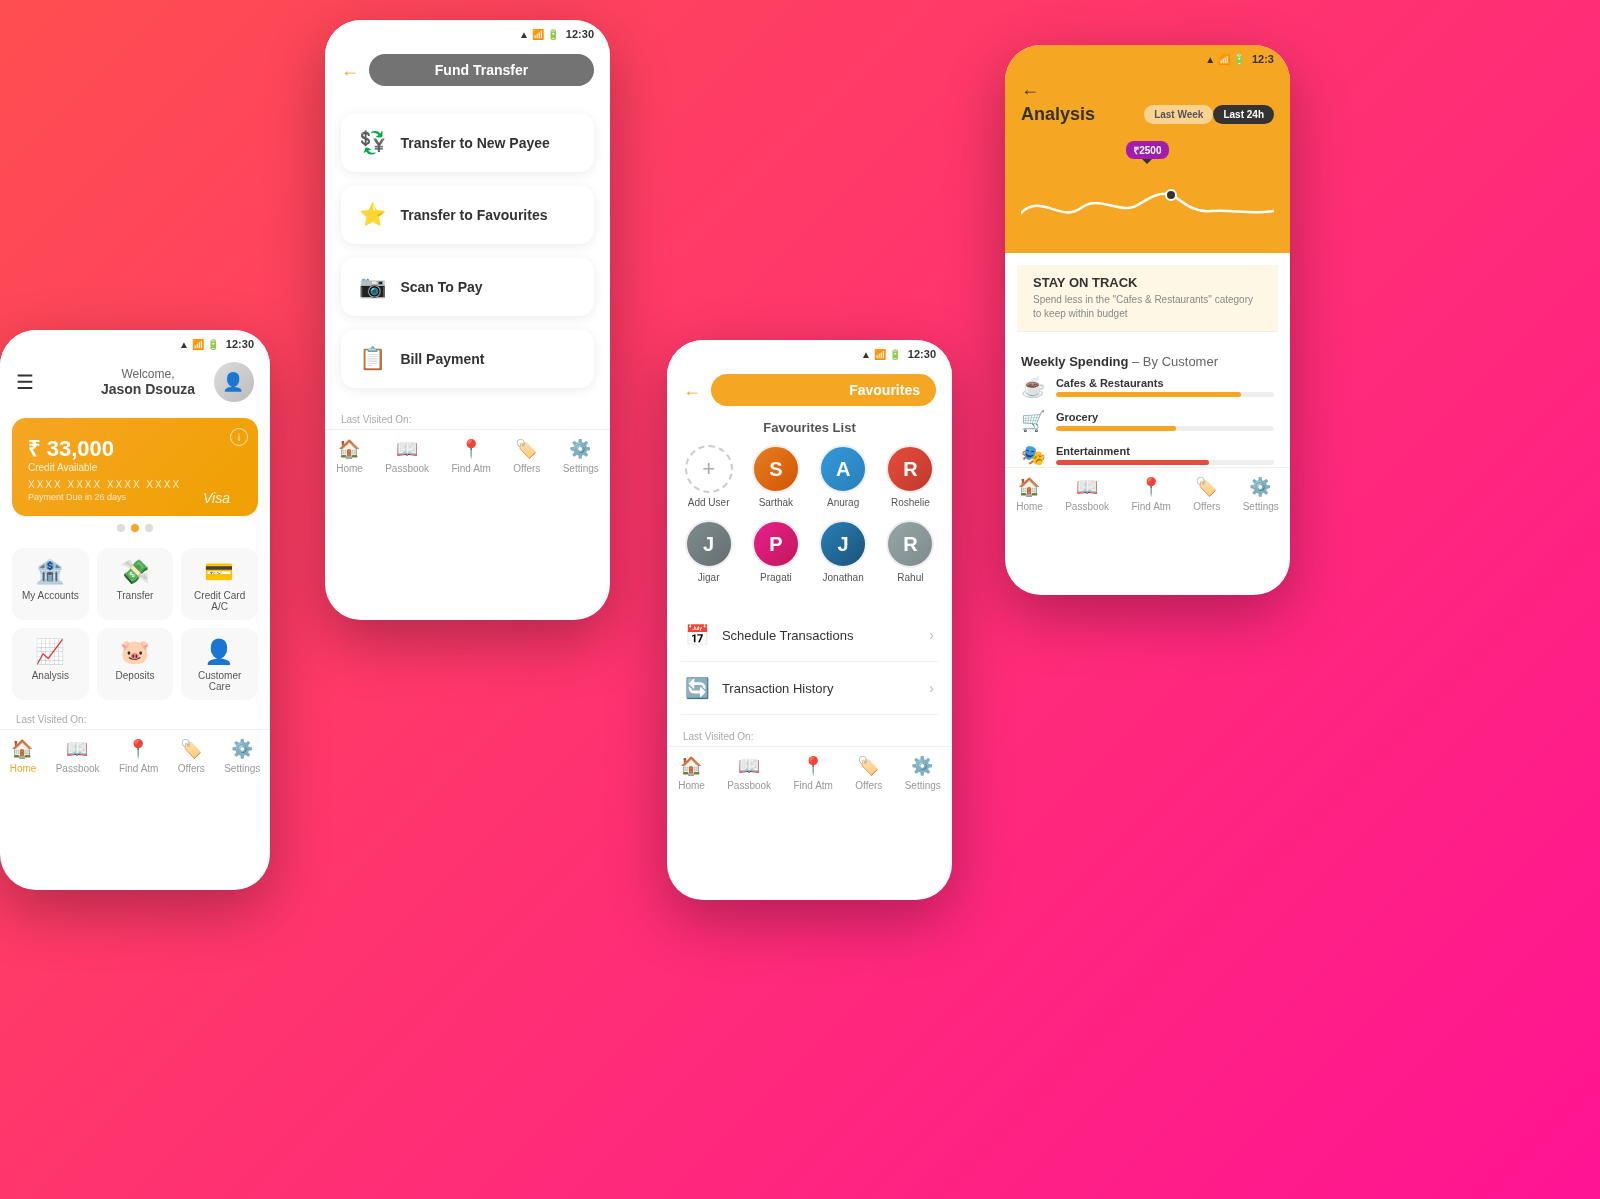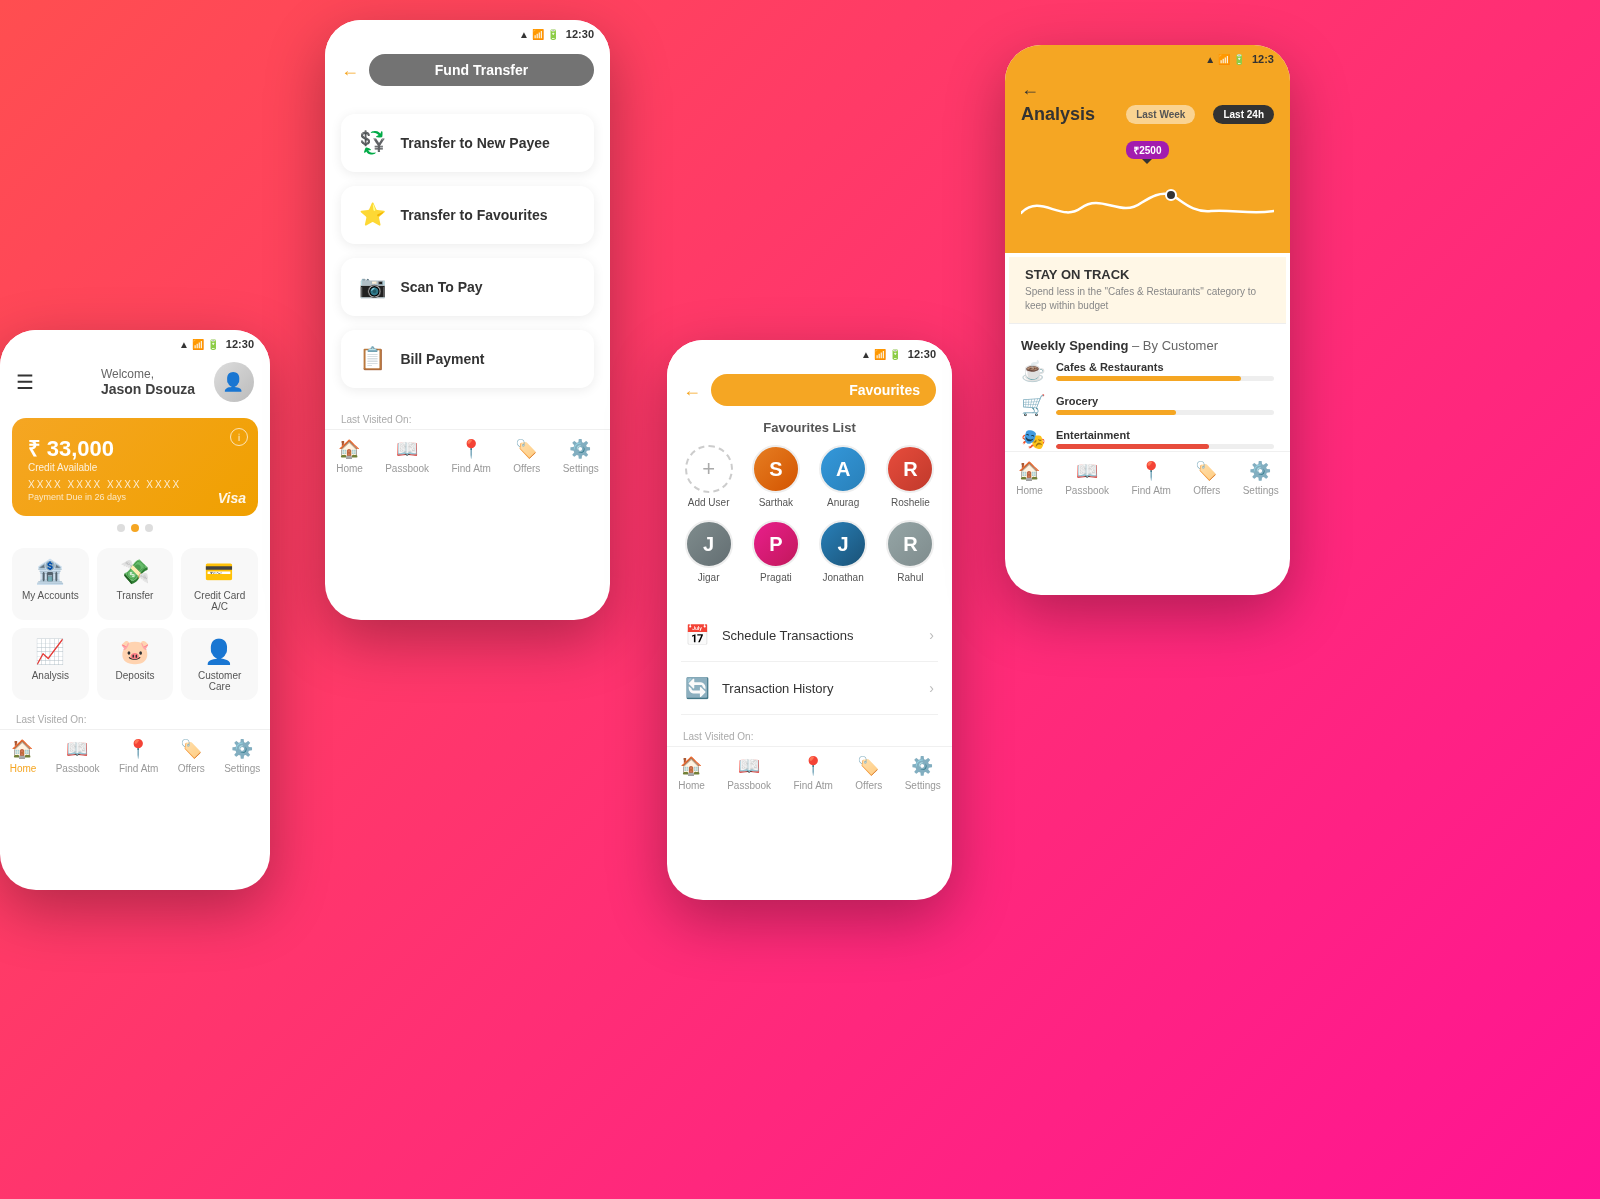--- a/index.html
+++ b/index.html
@@ -70,21 +70,21 @@
       height: 560px;
     }
     .home-header {
       background: #fff;
       padding: 8px 16px 8px;
       display: flex;
       align-items: center;
       justify-content: space-between;
     }
     .hamburger { font-size: 20px; color: #333; cursor: pointer; }
-    .welcome-text { text-align: left; margin-left: 48px; }
+    .welcome-text { text-align: center; margin-left: 48px; }
     .welcome-text .greet { font-size: 12px; color: #666; }
     .welcome-text .name { font-size: 14px; font-weight: 700; color: #404040; }
     .avatar-circle {
       width: 40px; height: 40px;
       border-radius: 50%;
       background: linear-gradient(135deg, #ddd, #bbb);
       overflow: hidden;
       display: flex; align-items: center; justify-content: center;
       font-size: 18px;
     }
@@ -106,22 +106,22 @@
     .card-label { font-size: 10px; opacity: 0.85; margin-bottom: 4px; }
     .card-number { font-size: 10px; letter-spacing: 2px; margin-top: 6px; opacity: 0.8; }
     .card-payment { font-size: 9px; opacity: 0.75; margin-top: 2px; }
     .card-info-icon {
       position: absolute; right: 10px; top: 10px;
       width: 18px; height: 18px; border: 1.5px solid rgba(255,255,255,0.7);
       border-radius: 50%; display: flex; align-items: center; justify-content: center;
       font-size: 10px; color: rgba(255,255,255,0.8);
     }
     .visa-logo {
-      position: absolute; right: 12px; bottom: 10px;
-      font-style: italic; font-weight: 700; font-size: 14px; color: rgba(255,255,255,0.9);
+      position: absolute; right: 28px; bottom: 10px;
+      font-style: italic; font-weight: 400; font-size: 14px; color: rgba(255,255,255,0.9);
     }
     .card-dots {
       display: flex; justify-content: center; gap: 6px; margin-top: 8px;
     }
     .dot { width: 8px; height: 8px; border-radius: 50%; background: #ddd; }
     .dot.active { background: #f5a623; }
 
     
     .icon-grid {
       display: grid;
@@ -230,21 +230,21 @@
     }
     .analysis-header {
       background: #f5a623;
       padding: 10px 16px 0;
     }
     .analysis-top {
       display: flex; align-items: center; justify-content: space-between;
       padding-bottom: 8px;
     }
     .analysis-title { font-size: 18px; font-weight: 700; color: #333; }
-    .analysis-tabs { display: flex; gap: 18px; }
+    .analysis-tabs { display: flex; gap: 0; }
     .analysis-tab {
       padding: 4px 10px; border-radius: 12px;
       font-size: 10px; font-weight: 600; cursor: pointer;
     }
     .analysis-tab.active { background: #333; color: #fff; }
     .analysis-tab.inactive { background: rgba(255,255,255,0.5); color: #555; }
 
     .chart-area {
       background: #f5a623;
       padding: 10px 16px 16px;
@@ -263,21 +263,21 @@
       position: absolute; bottom: -5px; left: 50%;
       transform: translateX(-50%);
       border-left: 5px solid transparent;
       border-right: 5px solid transparent;
       border-top: 5px solid #333;
     }
     .wave-svg { width: 100%; margin-top: 30px; }
 
     .stay-on-track {
       background: #fff7e6;
-      margin: 4px; padding: 10px 16px;
+      margin: 12px; padding: 10px 16px;
       border-bottom: 1px solid #eee;
     }
     .sot-title { font-size: 13px; font-weight: 700; color: #333; margin-bottom: 3px; }
     .sot-desc { font-size: 10px; color: #888; line-height: 1.4; }
 
     .weekly-title {
       padding: 10px 16px 6px;
       font-size: 13px; color: #333;
     }
     .weekly-title span { font-weight: 700; }

